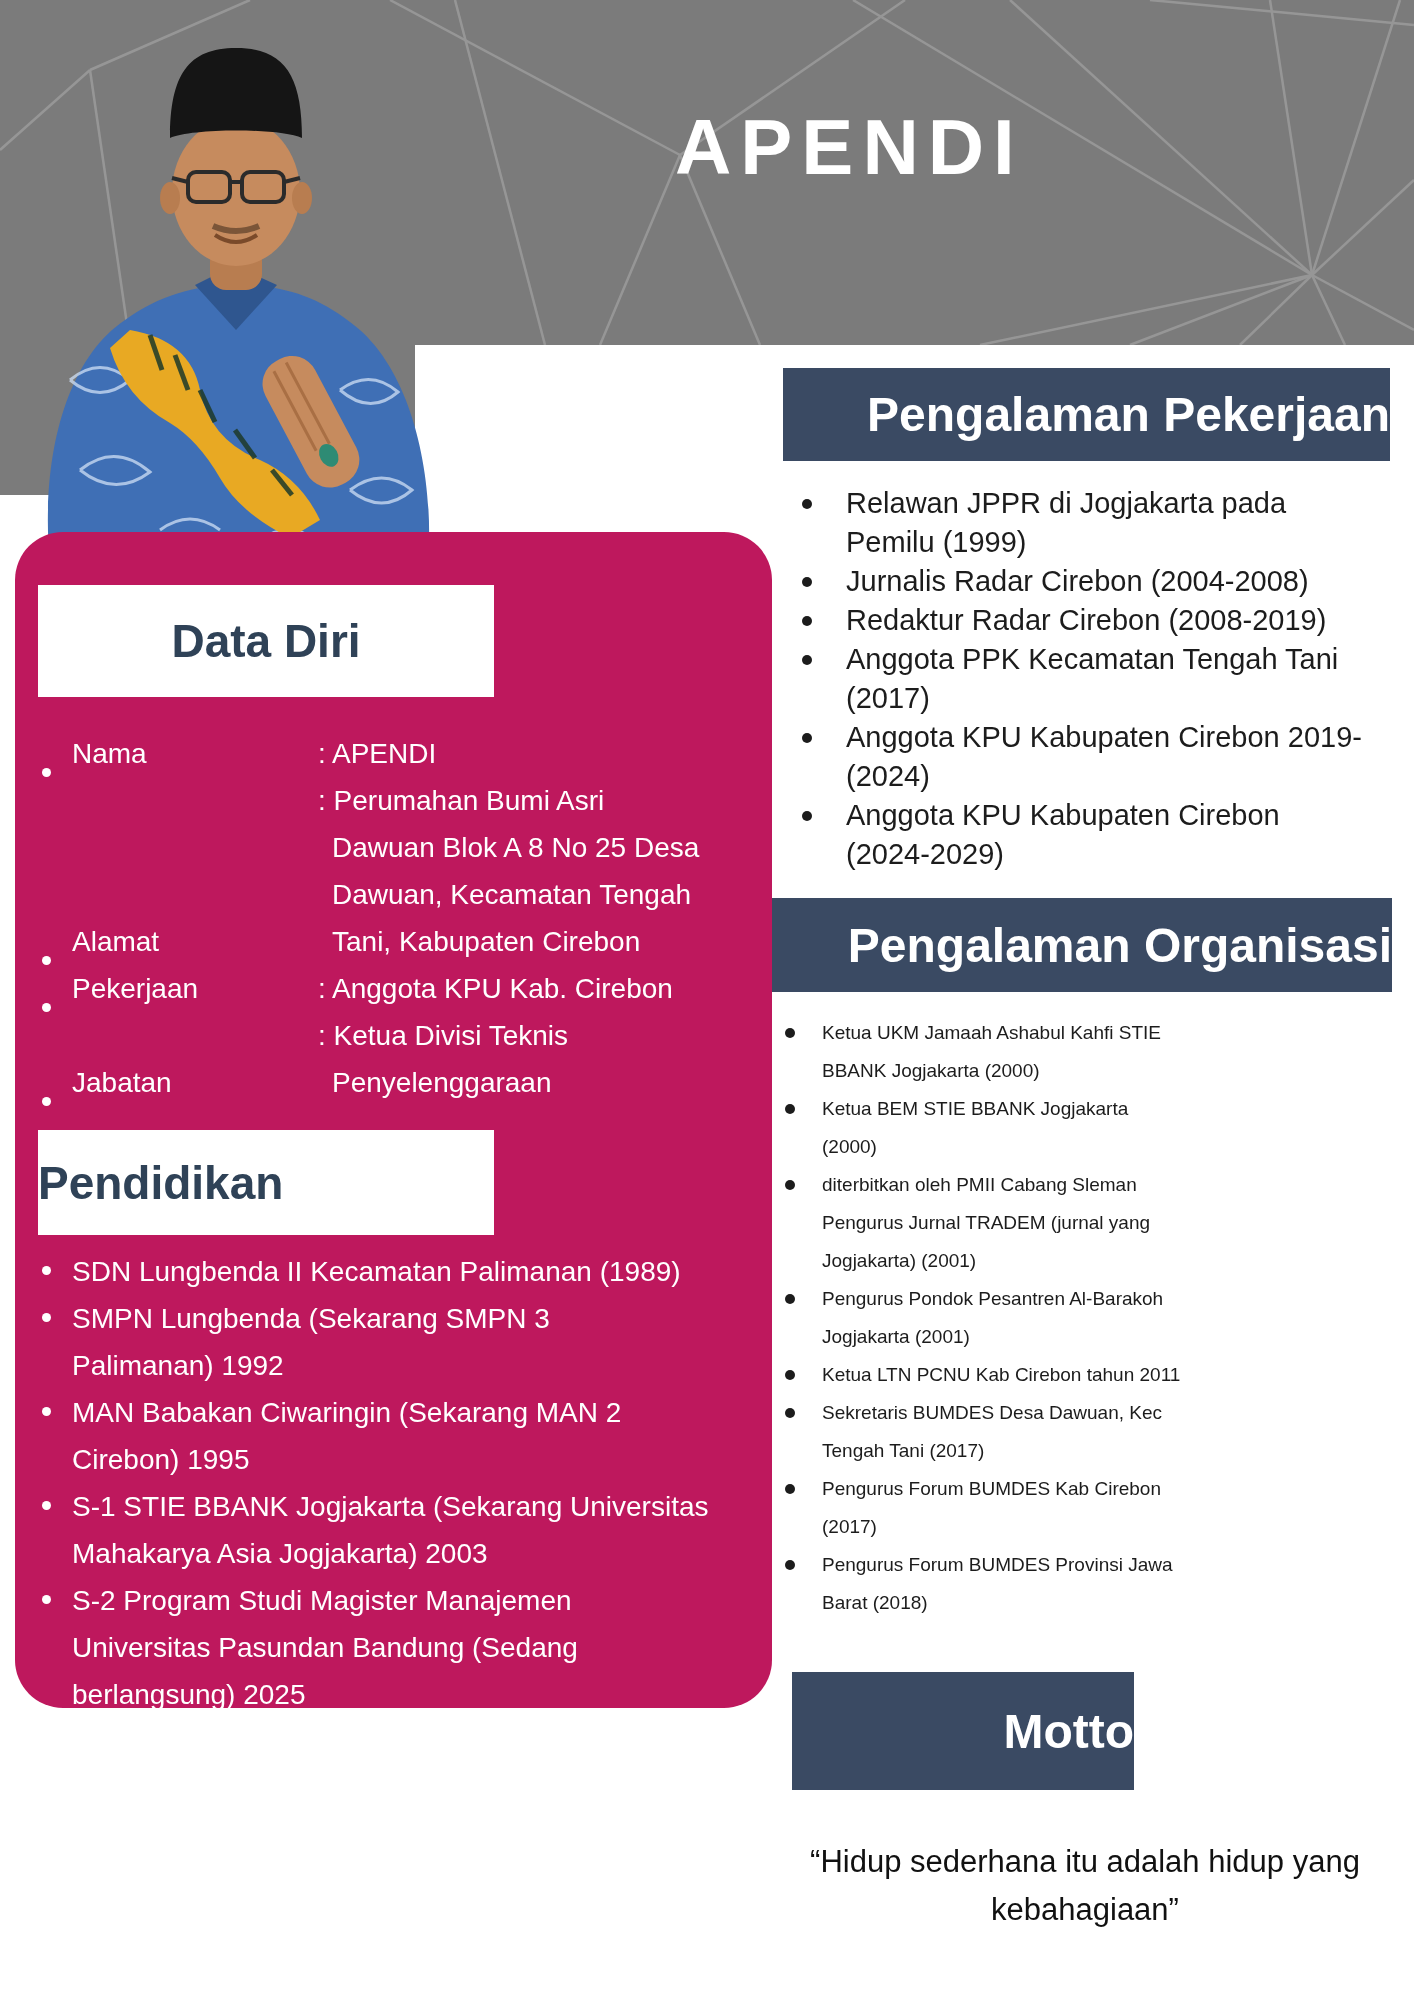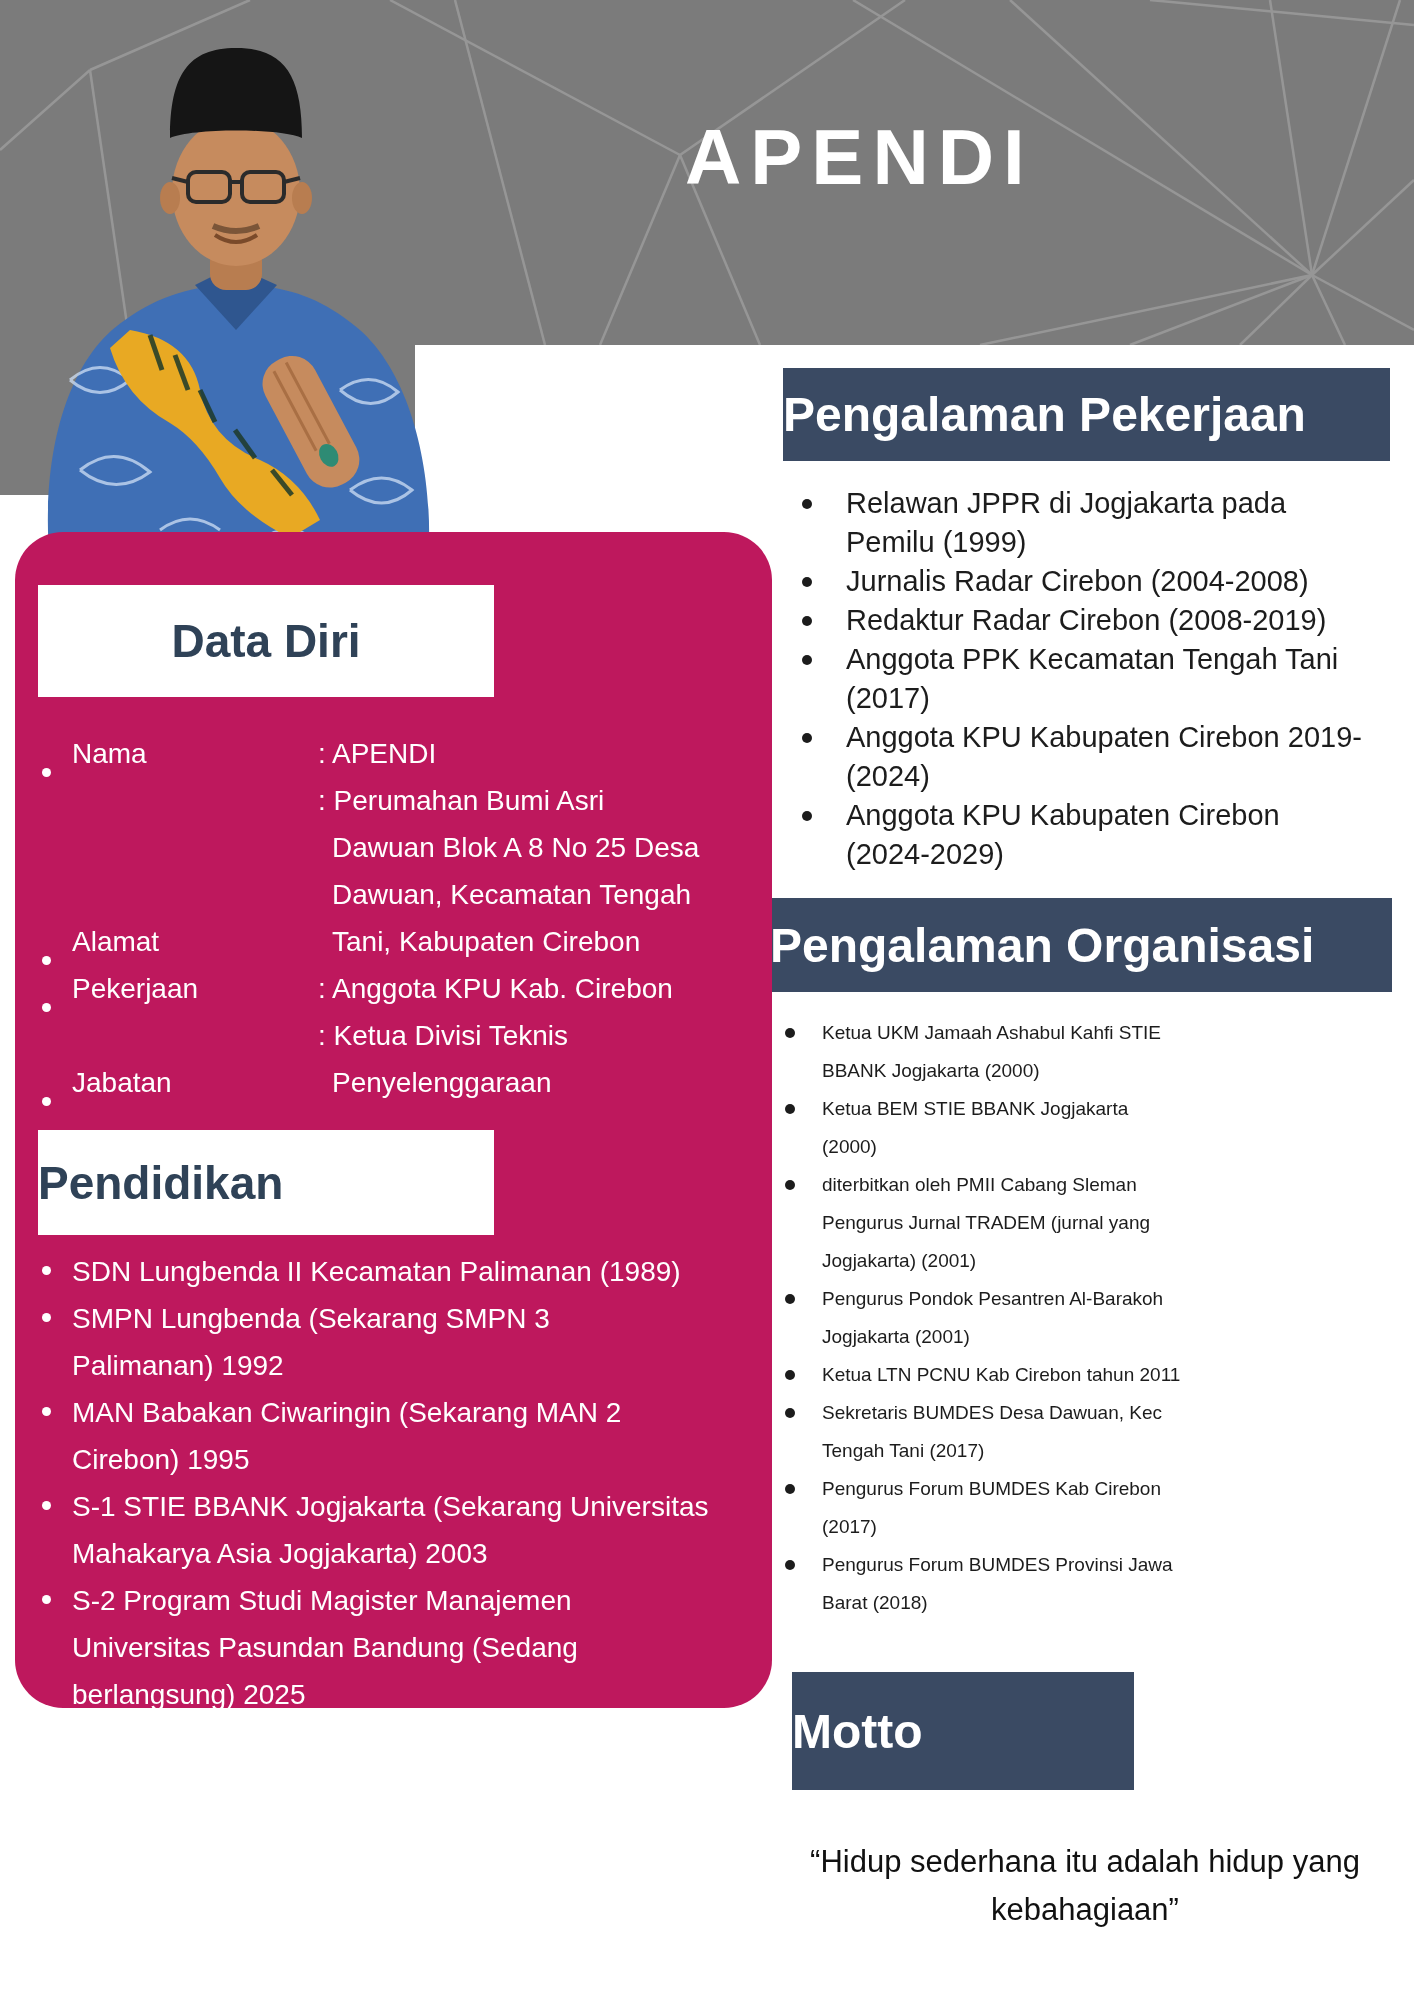--- a/index.html
+++ b/index.html
@@ -5,28 +5,28 @@
   html,body{margin:0;padding:0;background:#e8e8e8;}
   .page{
     position:relative;width:1414px;height:2000px;background:#ffffff;
     margin:0 auto;overflow:hidden;
     font-family:"Liberation Sans","DejaVu Sans",sans-serif;
   }
   
   .hero{position:absolute;left:0;top:0;width:1414px;height:505px;}
   .hero svg{display:block;}
   .page-title{
-    position:absolute;left:675px;top:105px;margin:10px;
+    position:absolute;left:675px;top:105px;margin:0;
     font-size:78px;font-weight:800;letter-spacing:9px;color:#ffffff;line-height:1.1;
   }
   .photo{position:absolute;left:10px;top:30px;width:452px;height:535px;}
   
   .bar{
     position:absolute;background:#3A4A63;color:#ffffff;
-    display:flex;align-items:center;justify-content:flex-start;
+    display:flex;align-items:center;justify-content:flex-end;
     font-weight:800;
   }
   .bar-pekerjaan{left:783px;top:368px;width:607px;height:93px;font-size:48px;}
   .bar-organisasi{left:770px;top:898px;width:622px;height:94px;font-size:48px;}
   .bar-motto{left:792px;top:1672px;width:342px;height:118px;font-size:48px;}
   
   .blist{position:absolute;list-style:none;margin:0;padding:0;color:#1C1C1C;}
   .blist li{position:relative;}
   .blist li::before{
     content:"";position:absolute;width:10px;height:10px;border-radius:50%;background:#1C1C1C;

